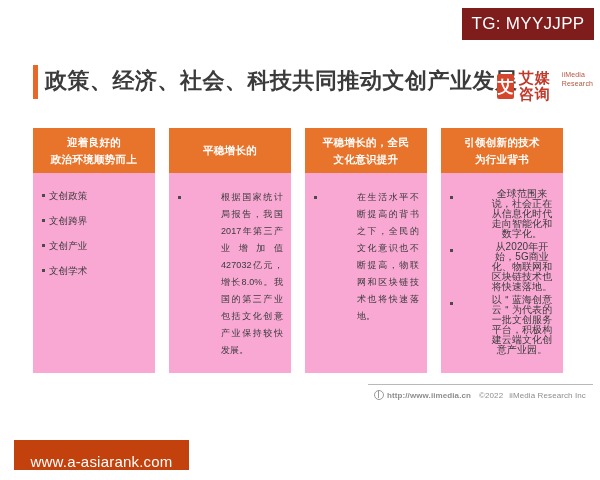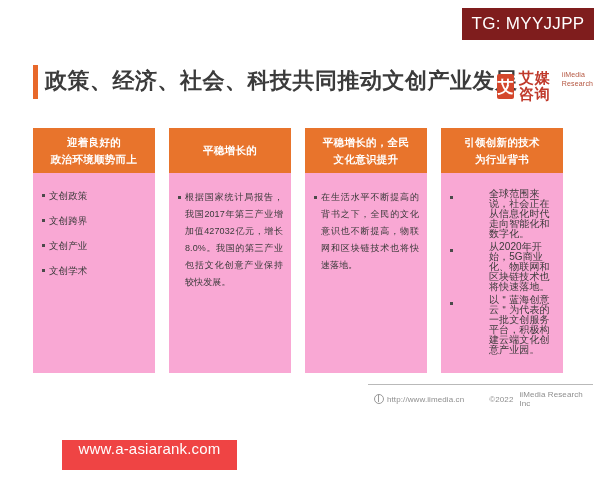--- a/index.html
+++ b/index.html
@@ -168,35 +168,37 @@
     background: #4a4a4a;
     flex: none;
     margin-top: 7px;
     margin-right: 4px;
   }
   .bullet-text {
     font-size: 9px;
     line-height: 17px;
     color: #3a3a3a;
     letter-spacing: 0.1px;
+    text-align: center;
   }
   
   .card-list .bullet-item {
     margin-bottom: 12px;
   }
   .card-list .bullet-text {
     font-size: 9.5px;
     line-height: 13px;
   }
   .card-list .bullet-dot {
     margin-top: 5px;
   }
   
   .card-para .bullet-text {
     text-align: justify;
+    margin-left: 36px;
   }
   
   .card-bullets .bullet-item {
     margin-bottom: 3px;
   }
   .card-bullets .bullet-text {
     font-size: 10px;
     line-height: 10px;
     margin-left: 32px;
   }
@@ -239,39 +241,38 @@
   }
   #globe-icon::before {
     content: "";
     position: absolute;
     left: 3px;
     top: -1px;
     width: 1px;
     height: 8px;
     background: #9a9a9a;
   }
-  #footer-url { margin-right: 25px; }
+  #footer-url { margin-right: 8px; font-weight: bold; }
   #footer-copyright { margin-right: 6px; }
 
   
   #site-tag {
     position: absolute;
     left: 14px;
     top: 440px;
     width: 175px;
     height: 30px;
-    background: #ef4444;
+    background: #c2410c;
     color: #ffffff;
     font-size: 15px;
     display: flex;
-    align-items: flex-start;
+    align-items: flex-end;
     justify-content: center;
     letter-spacing: 0.2px;
     font-family: "Liberation Sans", sans-serif;
-    margin-left: 48px;
   }
 </style>
 </head>
 <body>
 
 <div id="tg-watermark">
   <span>TG: MYYJJPP</span>
 </div>
 
 <div id="slide">

